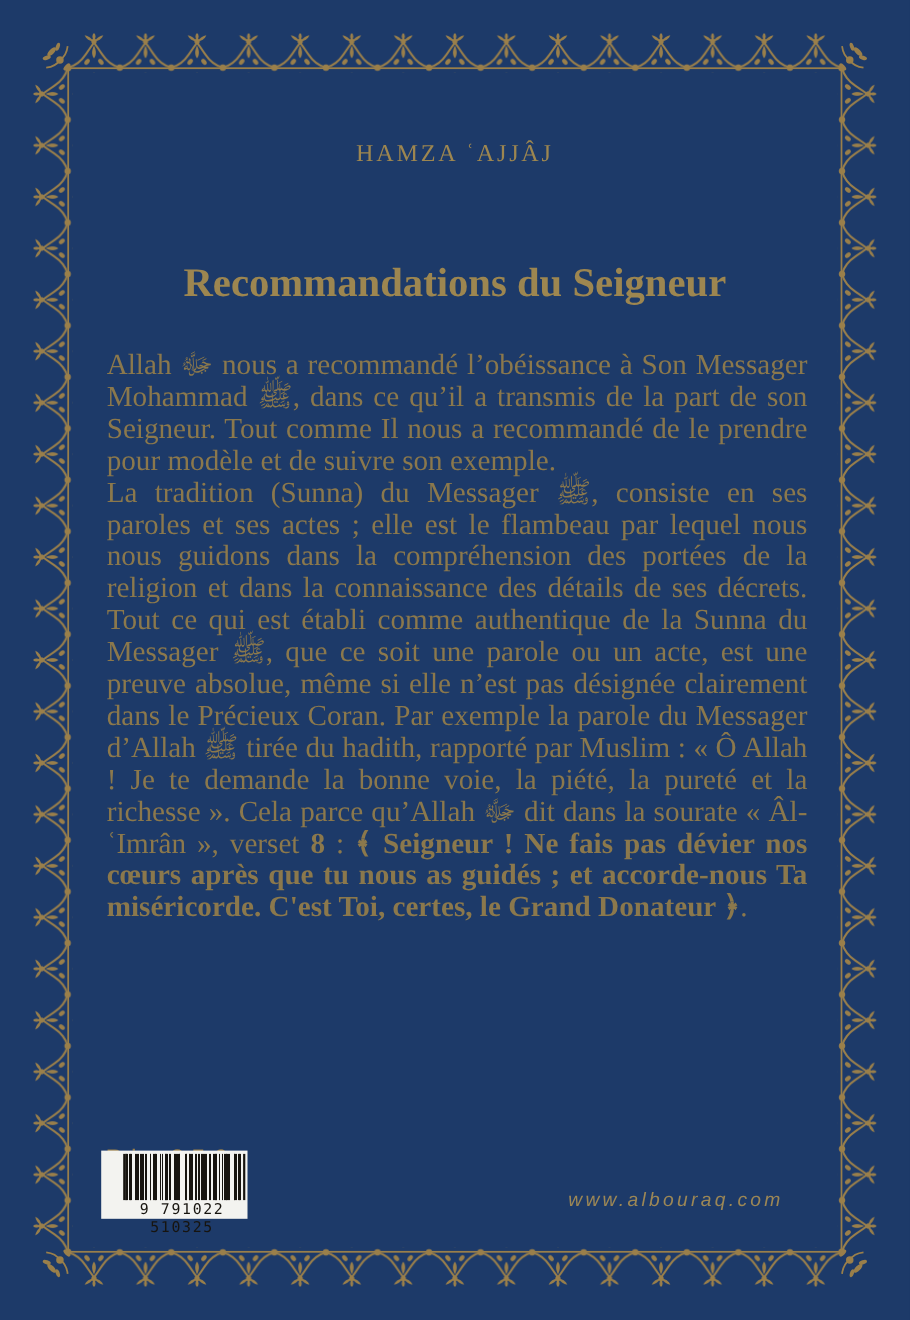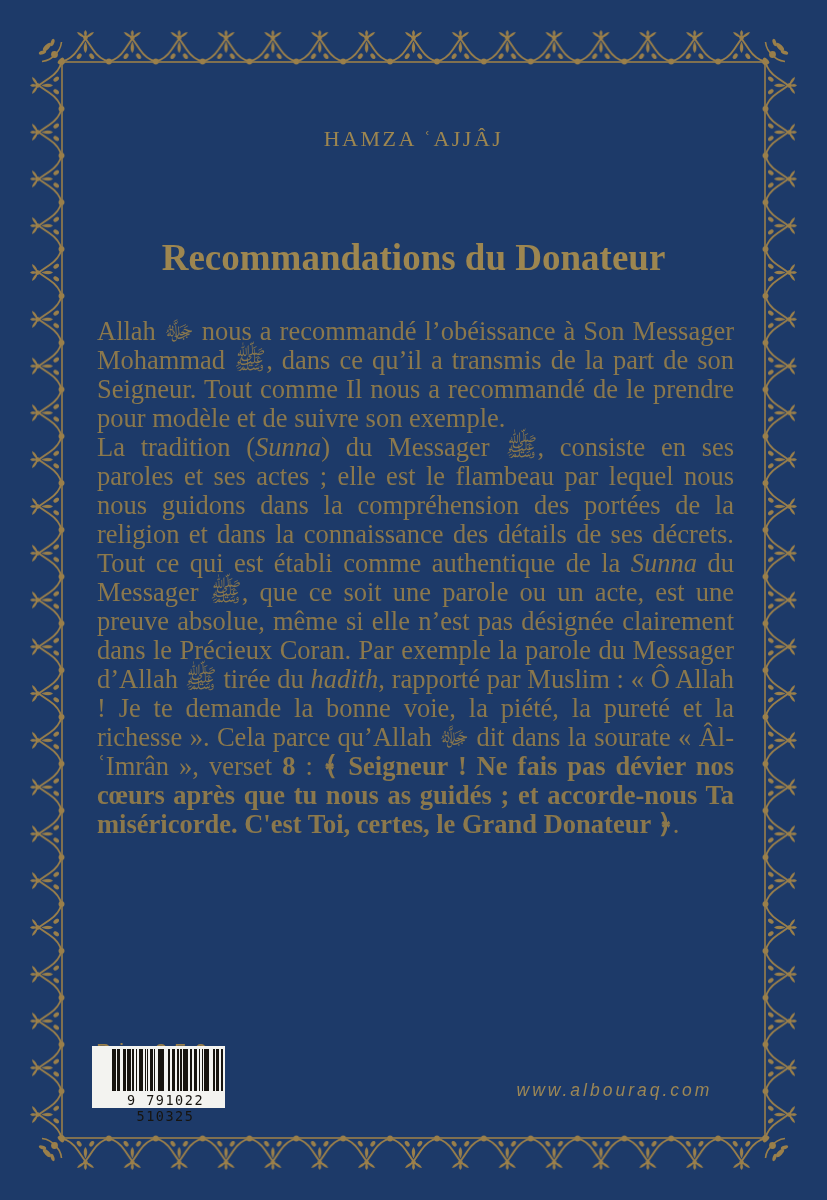--- a/index.html
+++ b/index.html
@@ -24,21 +24,21 @@
     position:absolute;top:236px;left:0;width:100%;text-align:center;
     font-size:37px;font-weight:bold;color:var(--gold-title,#9d8650);
     font-family:"Liberation Serif","DejaVu Serif",serif;
   }
   .body-text{
     position:absolute;left:97px;top:317px;width:637px;
     font-size:26.5px;line-height:29px;color:var(--gold-body,#8b784c);
     text-align:justify;
   }
   .body-text p{margin:0;}
-  .body-text .i{font-style:italic;margin-top:36px;}
+  .body-text .i{margin-top:36px;}
   .body-text .b{font-weight:bold;}
   .price{
     position:absolute;left:96px;top:1012px;
     font-size:23px;color:var(--gold,#9a7f4a);
     font-family:Liberation Sans, sans-serif;
     margin-top:28px;
   }
   .barcode{
     position:absolute;left:92px;top:1046px;width:133px;height:62px;
     background:var(--barcode-bg,#f3f3f0);
@@ -115,21 +115,21 @@
     </g>
 
   <use href="#corner-motif"></use>
   <use href="#corner-motif" transform="translate(827,0) scale(-1,1)"></use>
   <use href="#corner-motif" transform="translate(0,1200) scale(1,-1)"></use>
   <use href="#corner-motif" transform="translate(827,1200) scale(-1,-1)"></use>
 </svg>
 
 <div class="content">
   <div class="author">HAMZA ʿAJJÂJ</div>
-  <div class="title-fr">Recommandations du Donateur</div>
+  <div class="title-fr">Recommandations du Seigneur</div>
 
   <div class="body-text">
       <p><span>Allah ﷻ nous a recommandé l’obéissance à Son Messager Mohammad ﷺ, dans ce qu’il a transmis de la part de son Seigneur. Tout comme Il nous a recommandé de le prendre pour modèle et de suivre son exemple.</span></p>
       <p><span>La tradition (</span><span class="i">Sunna</span><span>) du Messager ﷺ, consiste en ses paroles et ses actes ; elle est le flambeau par lequel nous nous guidons dans la compréhension des portées de la religion et dans la connaissance des détails de ses décrets. Tout ce qui est établi comme authentique de la </span><span class="i">Sunna</span><span> du Messager ﷺ, que ce soit une parole ou un acte, est une preuve absolue, même si elle n’est pas désignée clairement dans le Précieux Coran. Par exemple la parole du Messager d’Allah ﷺ tirée du </span><span class="i">hadith</span><span>, rapporté par Muslim : « Ô Allah ! Je te demande la bonne voie, la piété, la pureté et la richesse ». Cela parce qu’Allah ﷻ dit dans la sourate « Âl-ʿImrân », verset </span><span class="b">8</span><span> : </span><span class="b">﴾ Seigneur ! Ne fais pas dévier nos cœurs après que tu nous as guidés ; et accorde-nous Ta miséricorde. C'est Toi, certes, le Grand Donateur ﴿</span><span>.</span></p>
     </div>
 
   <div class="price">Prix : 3,5 €</div>
 
   <div class="barcode">
     <div class="barcode-bars"></div>

